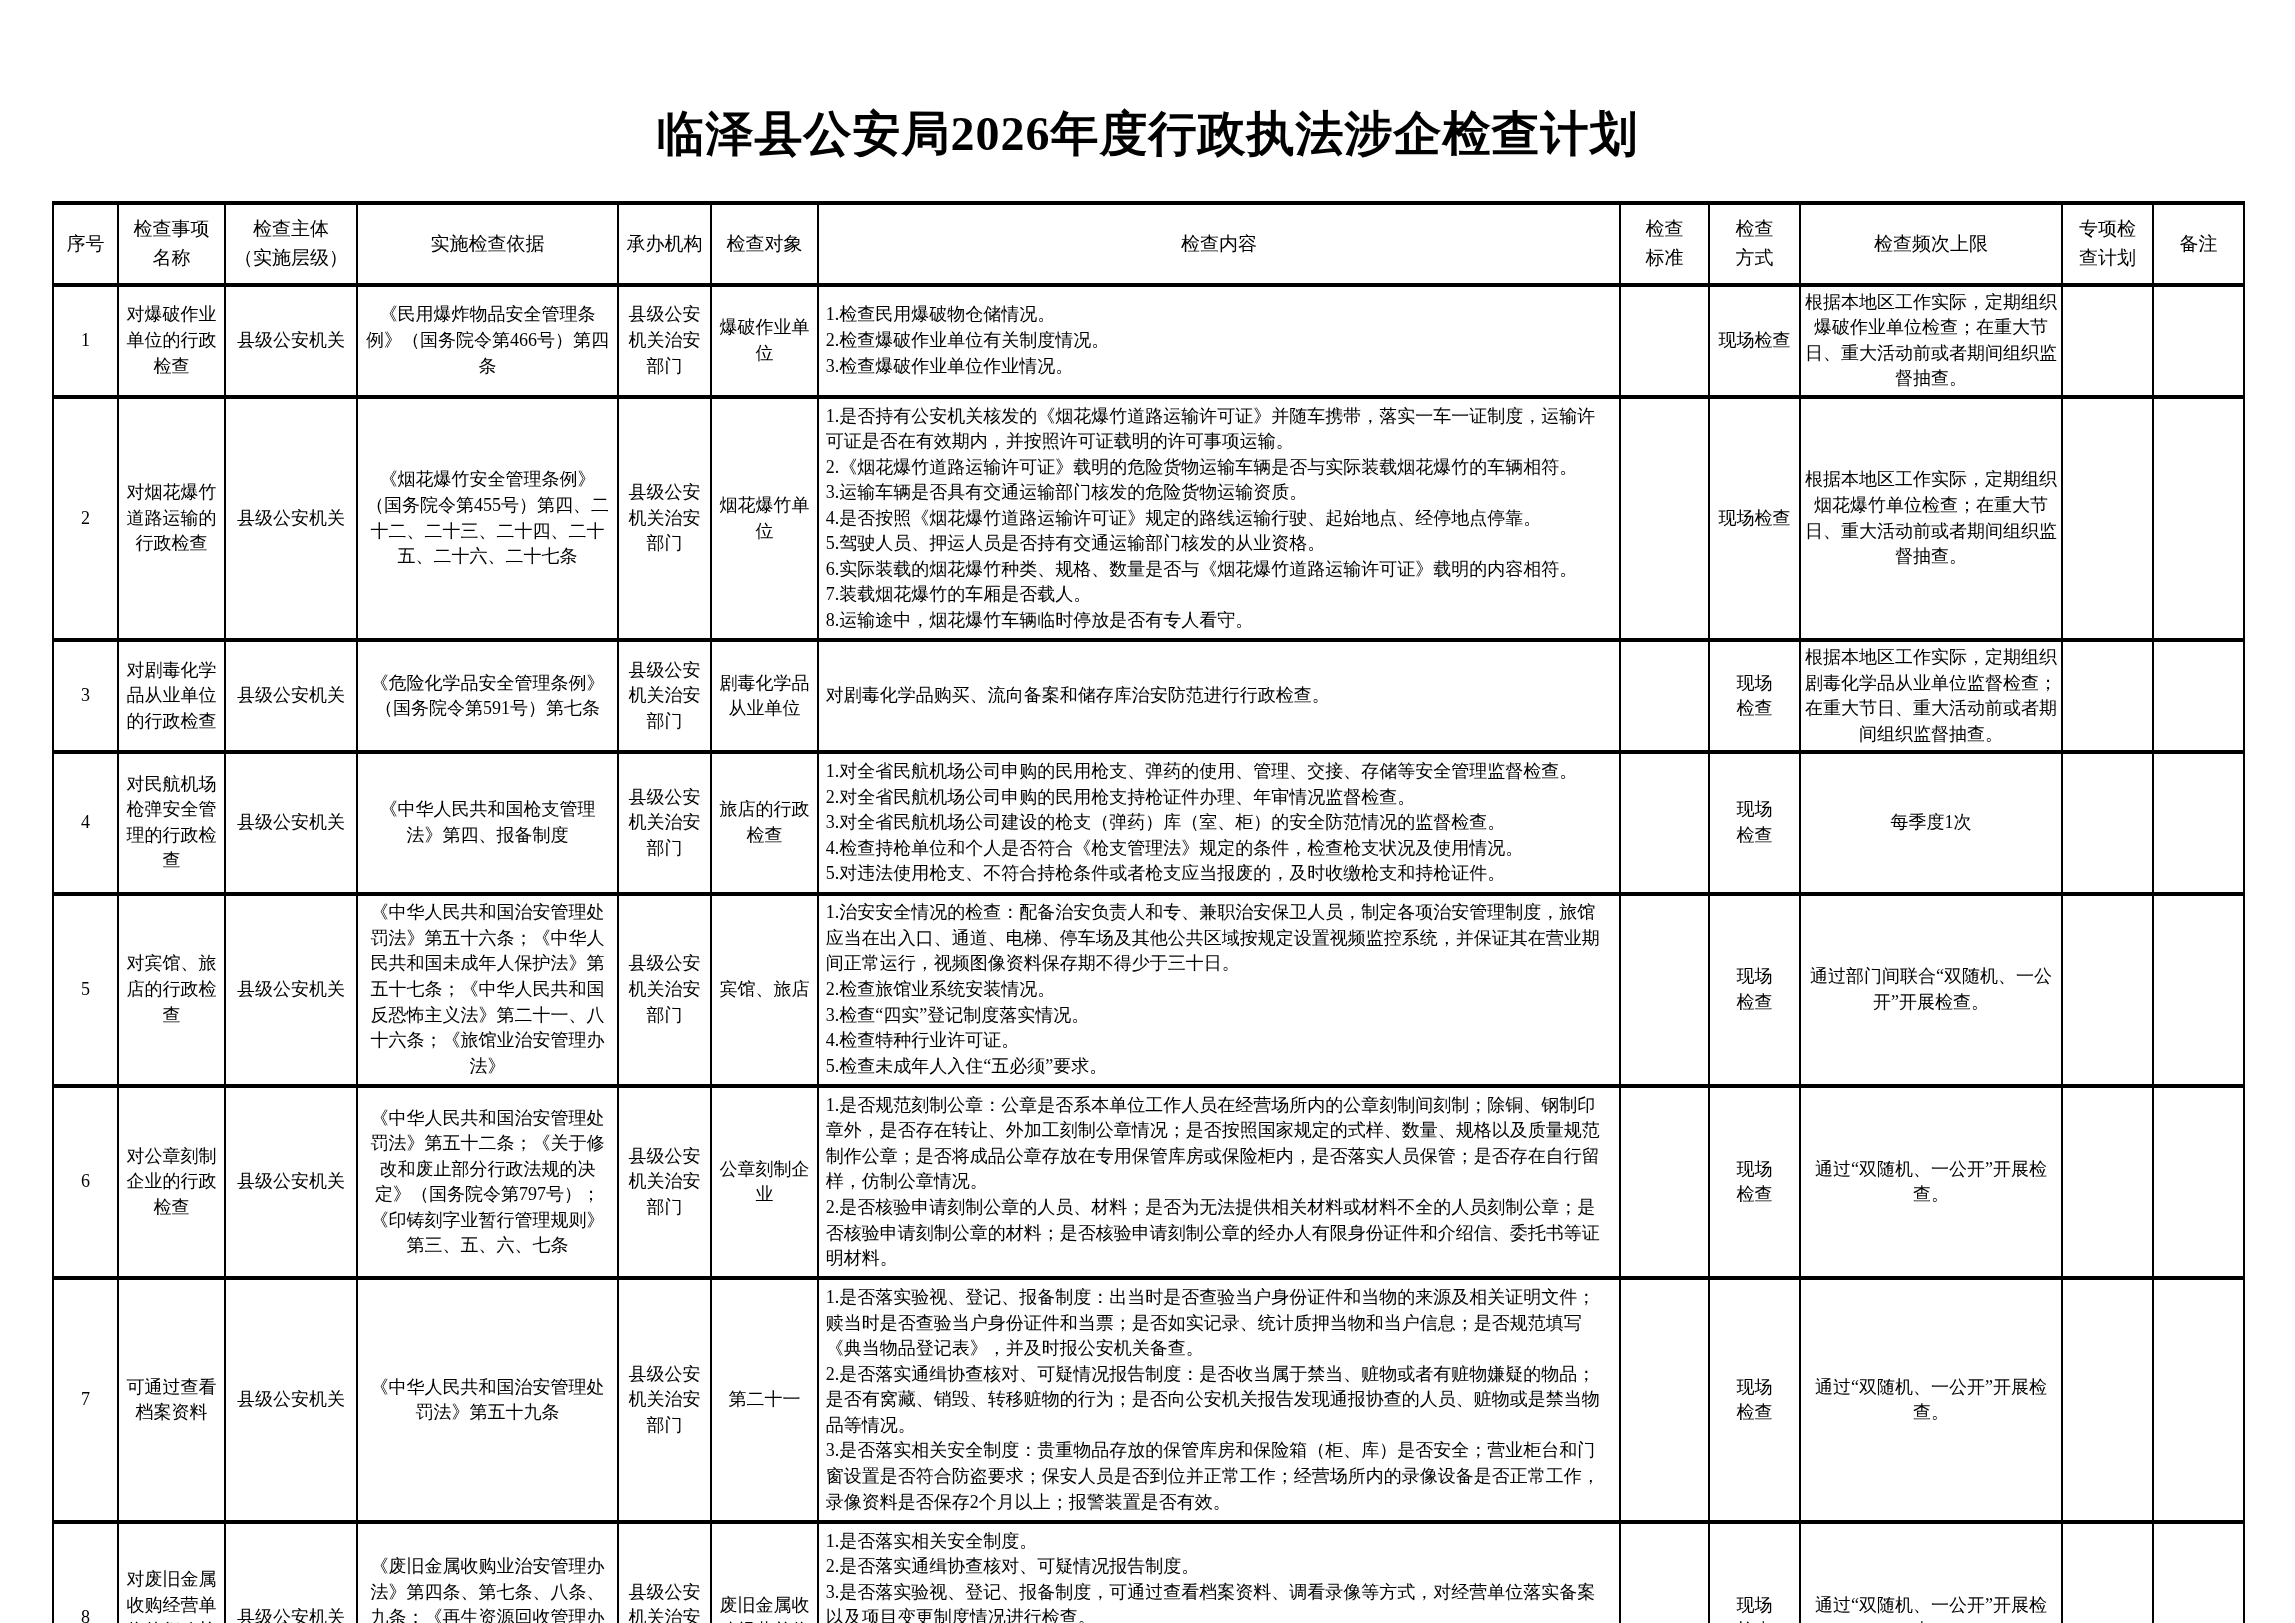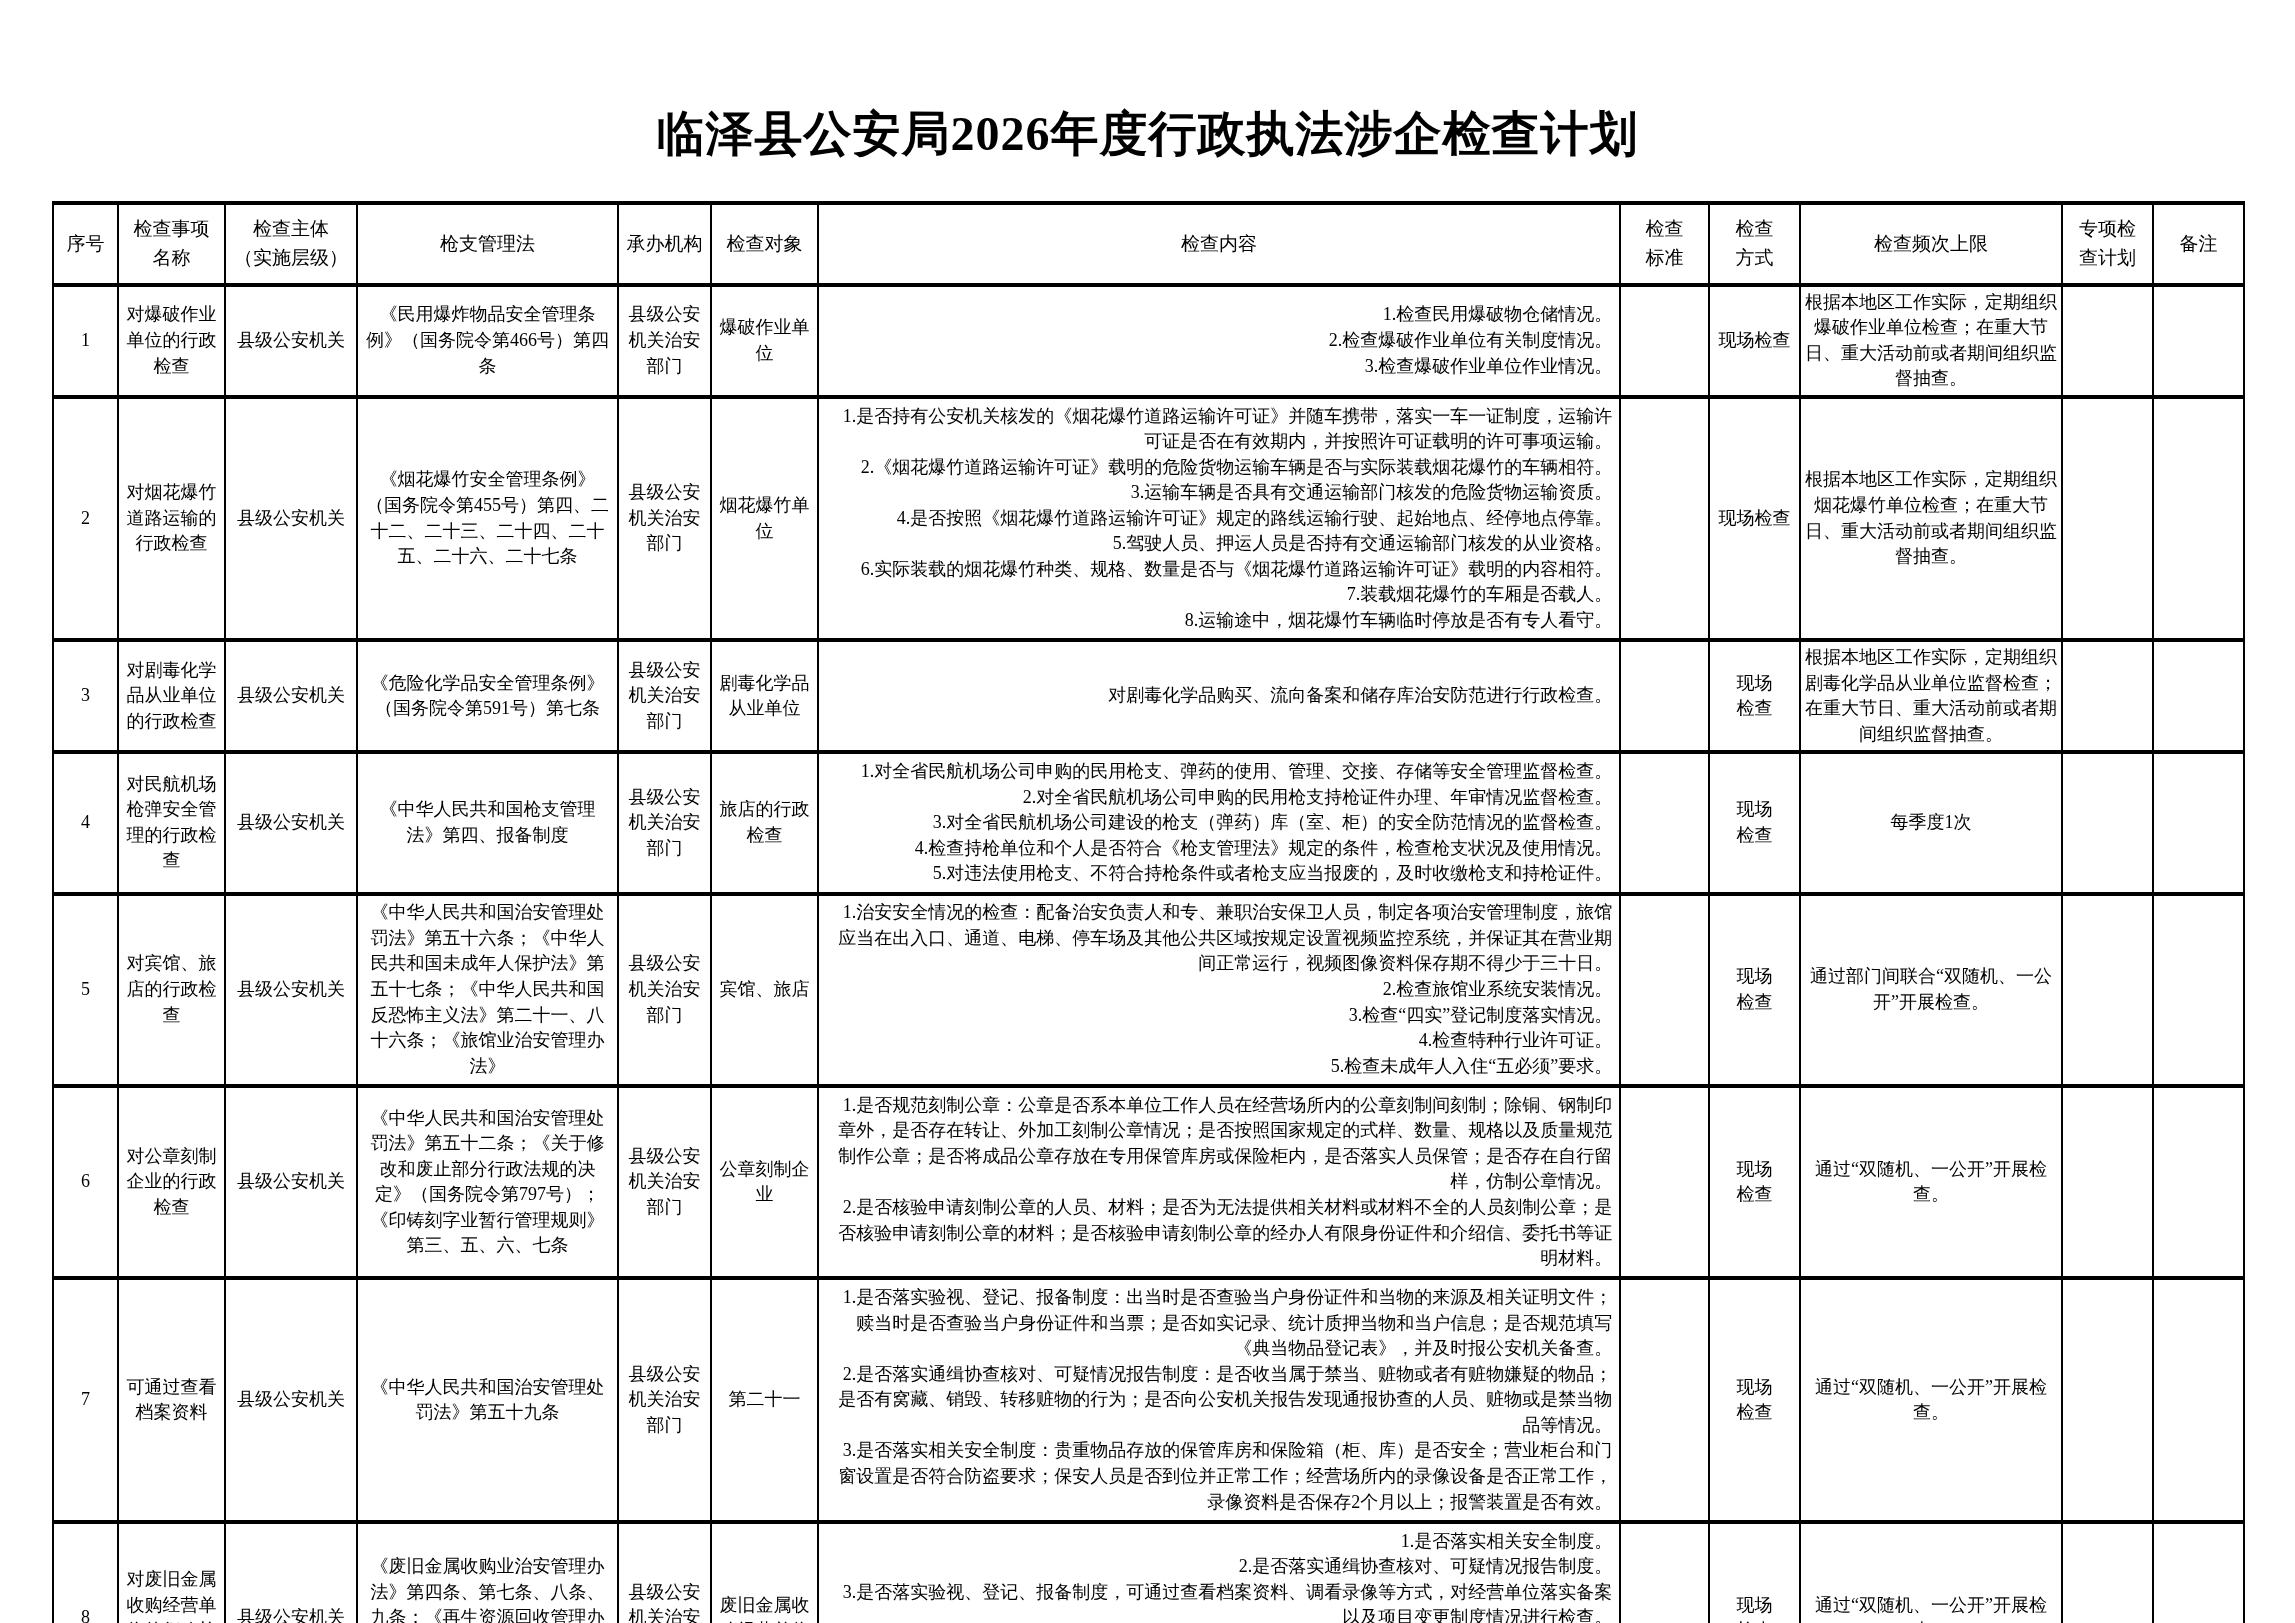--- a/index.html
+++ b/index.html
@@ -23,21 +23,21 @@
   }
   .plan th, .plan td {
     border: 2.4px solid #000;
     border-top-width: 4.3px; border-bottom-width: 4.3px;
     vertical-align: middle; text-align: center;
     white-space: pre-wrap; word-break: break-all;
     font-size: 18px; line-height: 1.42; padding: 2.9px 3.9px;
     font-weight: normal;
   }
   .plan thead th { font-size: 19px; height: 72px; line-height: 1.5; }
-  .plan td.col-content { text-align: right; padding: 4.8px 6.7px; }
+  .plan td.col-content { text-align: left; padding: 4.8px 6.7px; }
   .plan tbody tr:nth-child(1) { height: 99px; }
   .plan tbody tr:nth-child(2) { height: 198px; }
   .plan tbody tr:nth-child(3) { height: 96px; }
   .plan tbody tr:nth-child(4) { height: 104px; }
   .plan tbody tr:nth-child(5) { height: 161px; }
   .plan tbody tr:nth-child(6) { height: 149px; }
   .plan tbody tr:nth-child(7) { height: 190px; }
   .plan tbody tr:nth-child(8) { height: 181px; }
 </style>
 </head>
@@ -61,21 +61,21 @@
         <col style="width:91px">
         <col style="width:91px">
     </colgroup>
     <thead>
       <tr>
           <th>序号</th>
           <th>检查事项
 名称</th>
           <th>检查主体
 （实施层级）</th>
-          <th>枪支管理法</th>
+          <th>实施检查依据</th>
           <th>承办机构</th>
           <th>检查对象</th>
           <th>检查内容</th>
           <th>检查
 标准</th>
           <th>检查
 方式</th>
           <th>检查频次上限</th>
           <th>专项检
 查计划</th>

